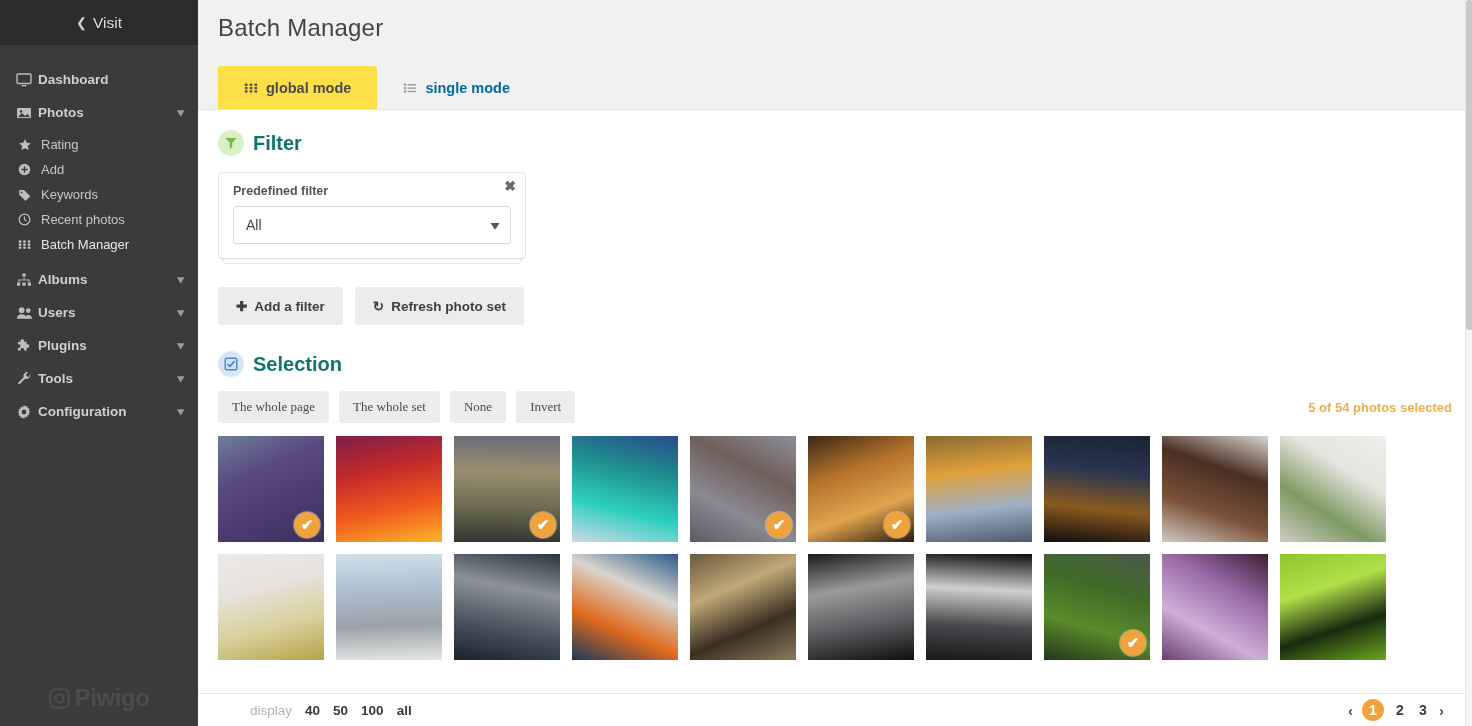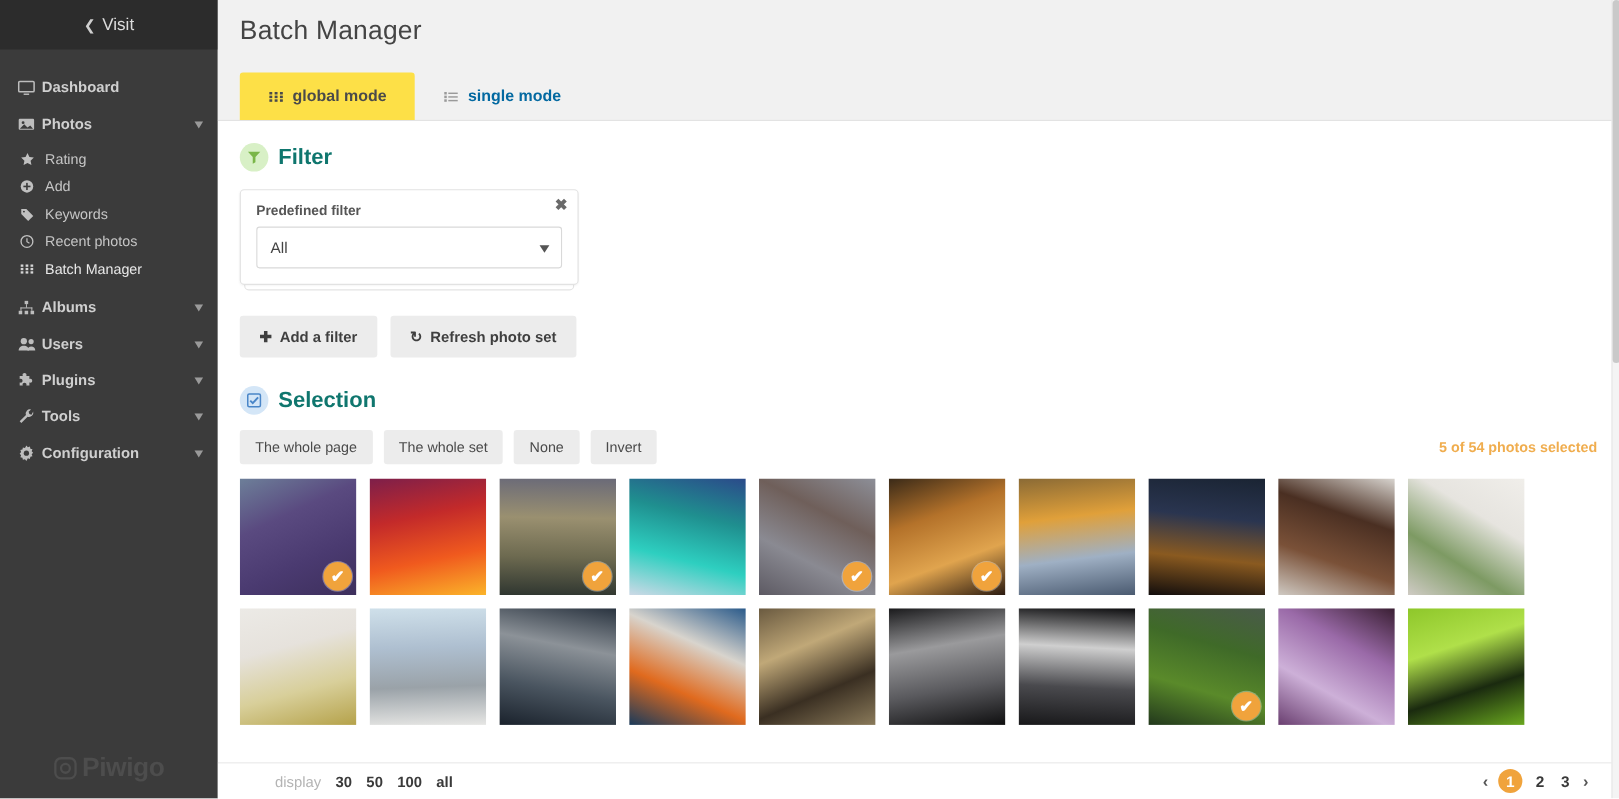--- a/index.html
+++ b/index.html
@@ -130,21 +130,21 @@
     background: #ececec; border: none; border-radius: 3px;
     padding: 11px 18px; font-size: 13.5px; font-weight: bold; color: #3f3f3f;
     cursor: pointer; display: inline-flex; align-items: center; gap: 7px;
     font-family: "Liberation Sans", sans-serif;
   }
 
   .sel-btn-row { display: flex; gap: 10px; margin-top: 14px; align-items: center; }
   .pill {
     background: #ececec; border: none; border-radius: 3px;
     padding: 8px 14px; font-size: 13px; color: #4a4a4a; cursor: pointer;
-    font-family: Liberation Sans, sans-serif;
+    font-family: Liberation Serif, serif;
   }
   .sel-count {
     margin-left: auto; color: #f0ad4e; font-size: 13px; font-weight: bold;
   }
 
   
   .thumbs {
     display: flex; flex-wrap: wrap; gap: 12px;
     margin-top: 13px;
   }
@@ -520,21 +520,21 @@
           </div>
           <div class="thumb">
             <div class="img" style="background: linear-gradient(162deg, rgb(142, 199, 42) 0%, rgb(176, 224, 74) 34%, rgb(26, 42, 15) 67%, rgb(106, 168, 31) 100%);"></div>
           </div>
         </div>
     </div>
 
     <div class="bottom-bar">
       <div class="display-grp">
         <span class="display-lbl">display</span>
-        <span class="disp-opt">30</span>
+        <span class="disp-opt">40</span>
         <span class="disp-opt">50</span>
         <span class="disp-opt">100</span>
         <span class="disp-opt">all</span>
       </div>
       <div class="pager">
         <span class="pg-arrow">‹</span>
         <span class="pg-num active">1</span>
         <span class="pg-num">2</span>
         <span class="pg-num">3</span>
         <span class="pg-arrow">›</span>

